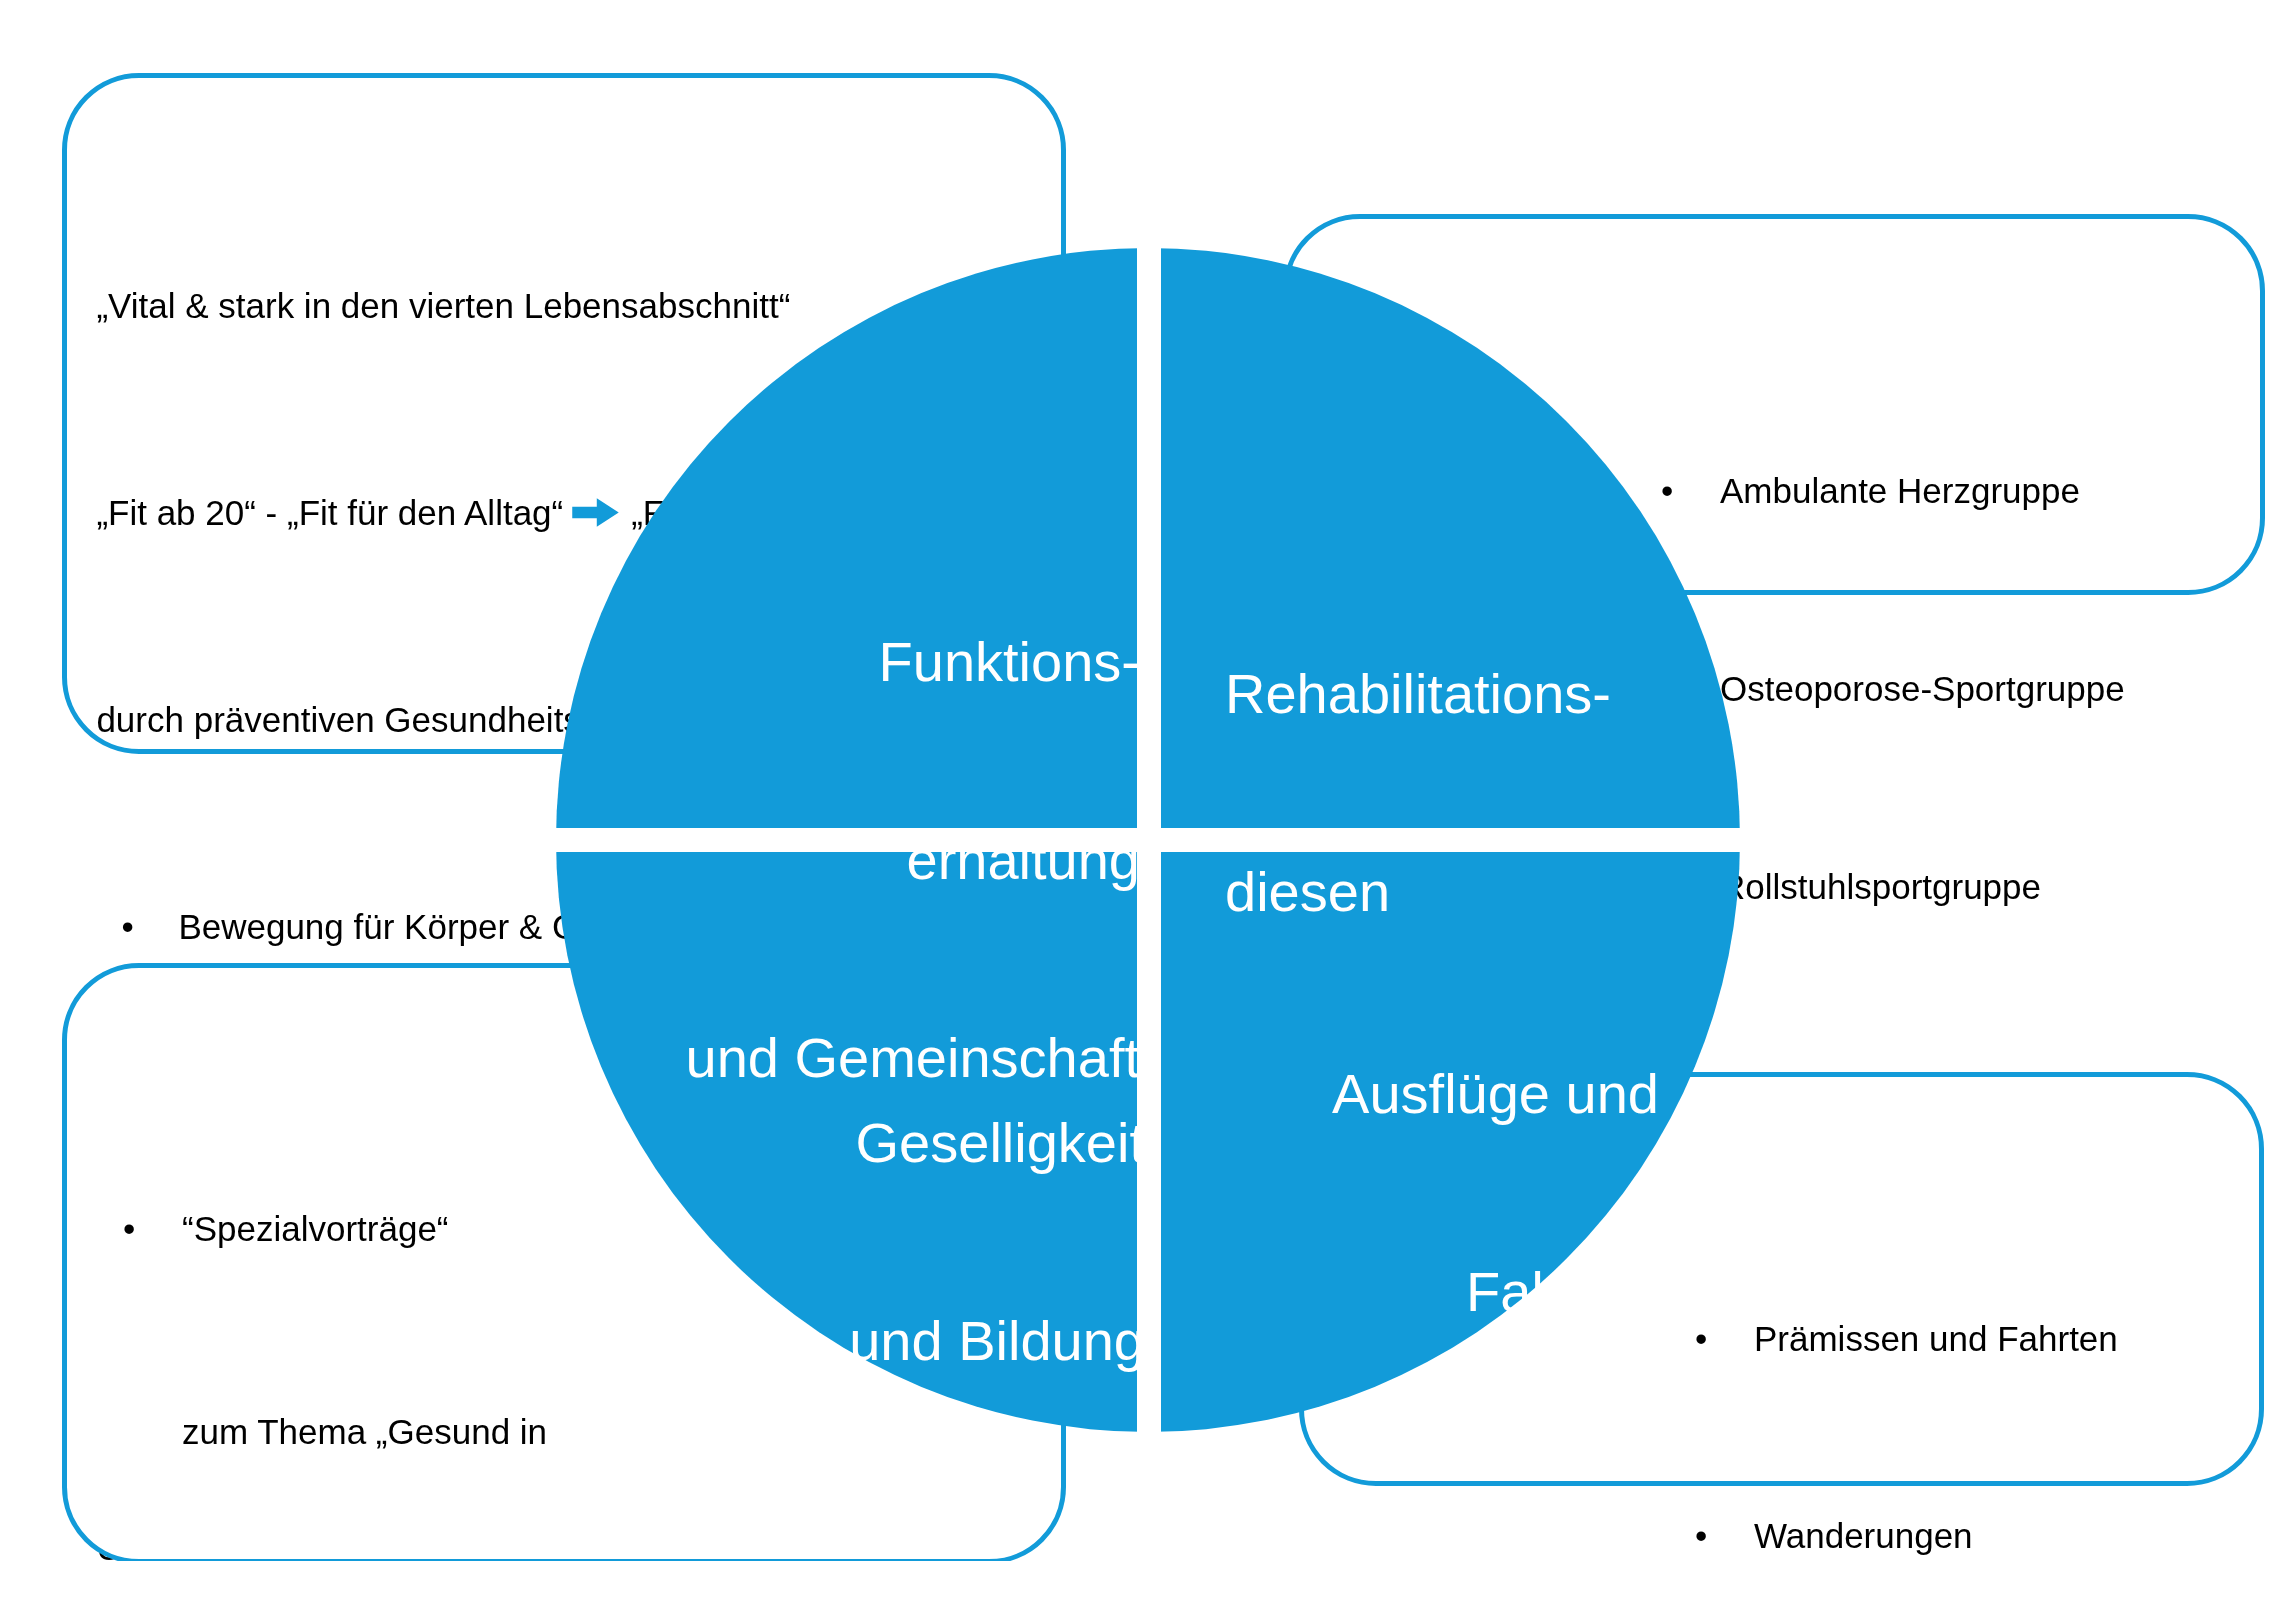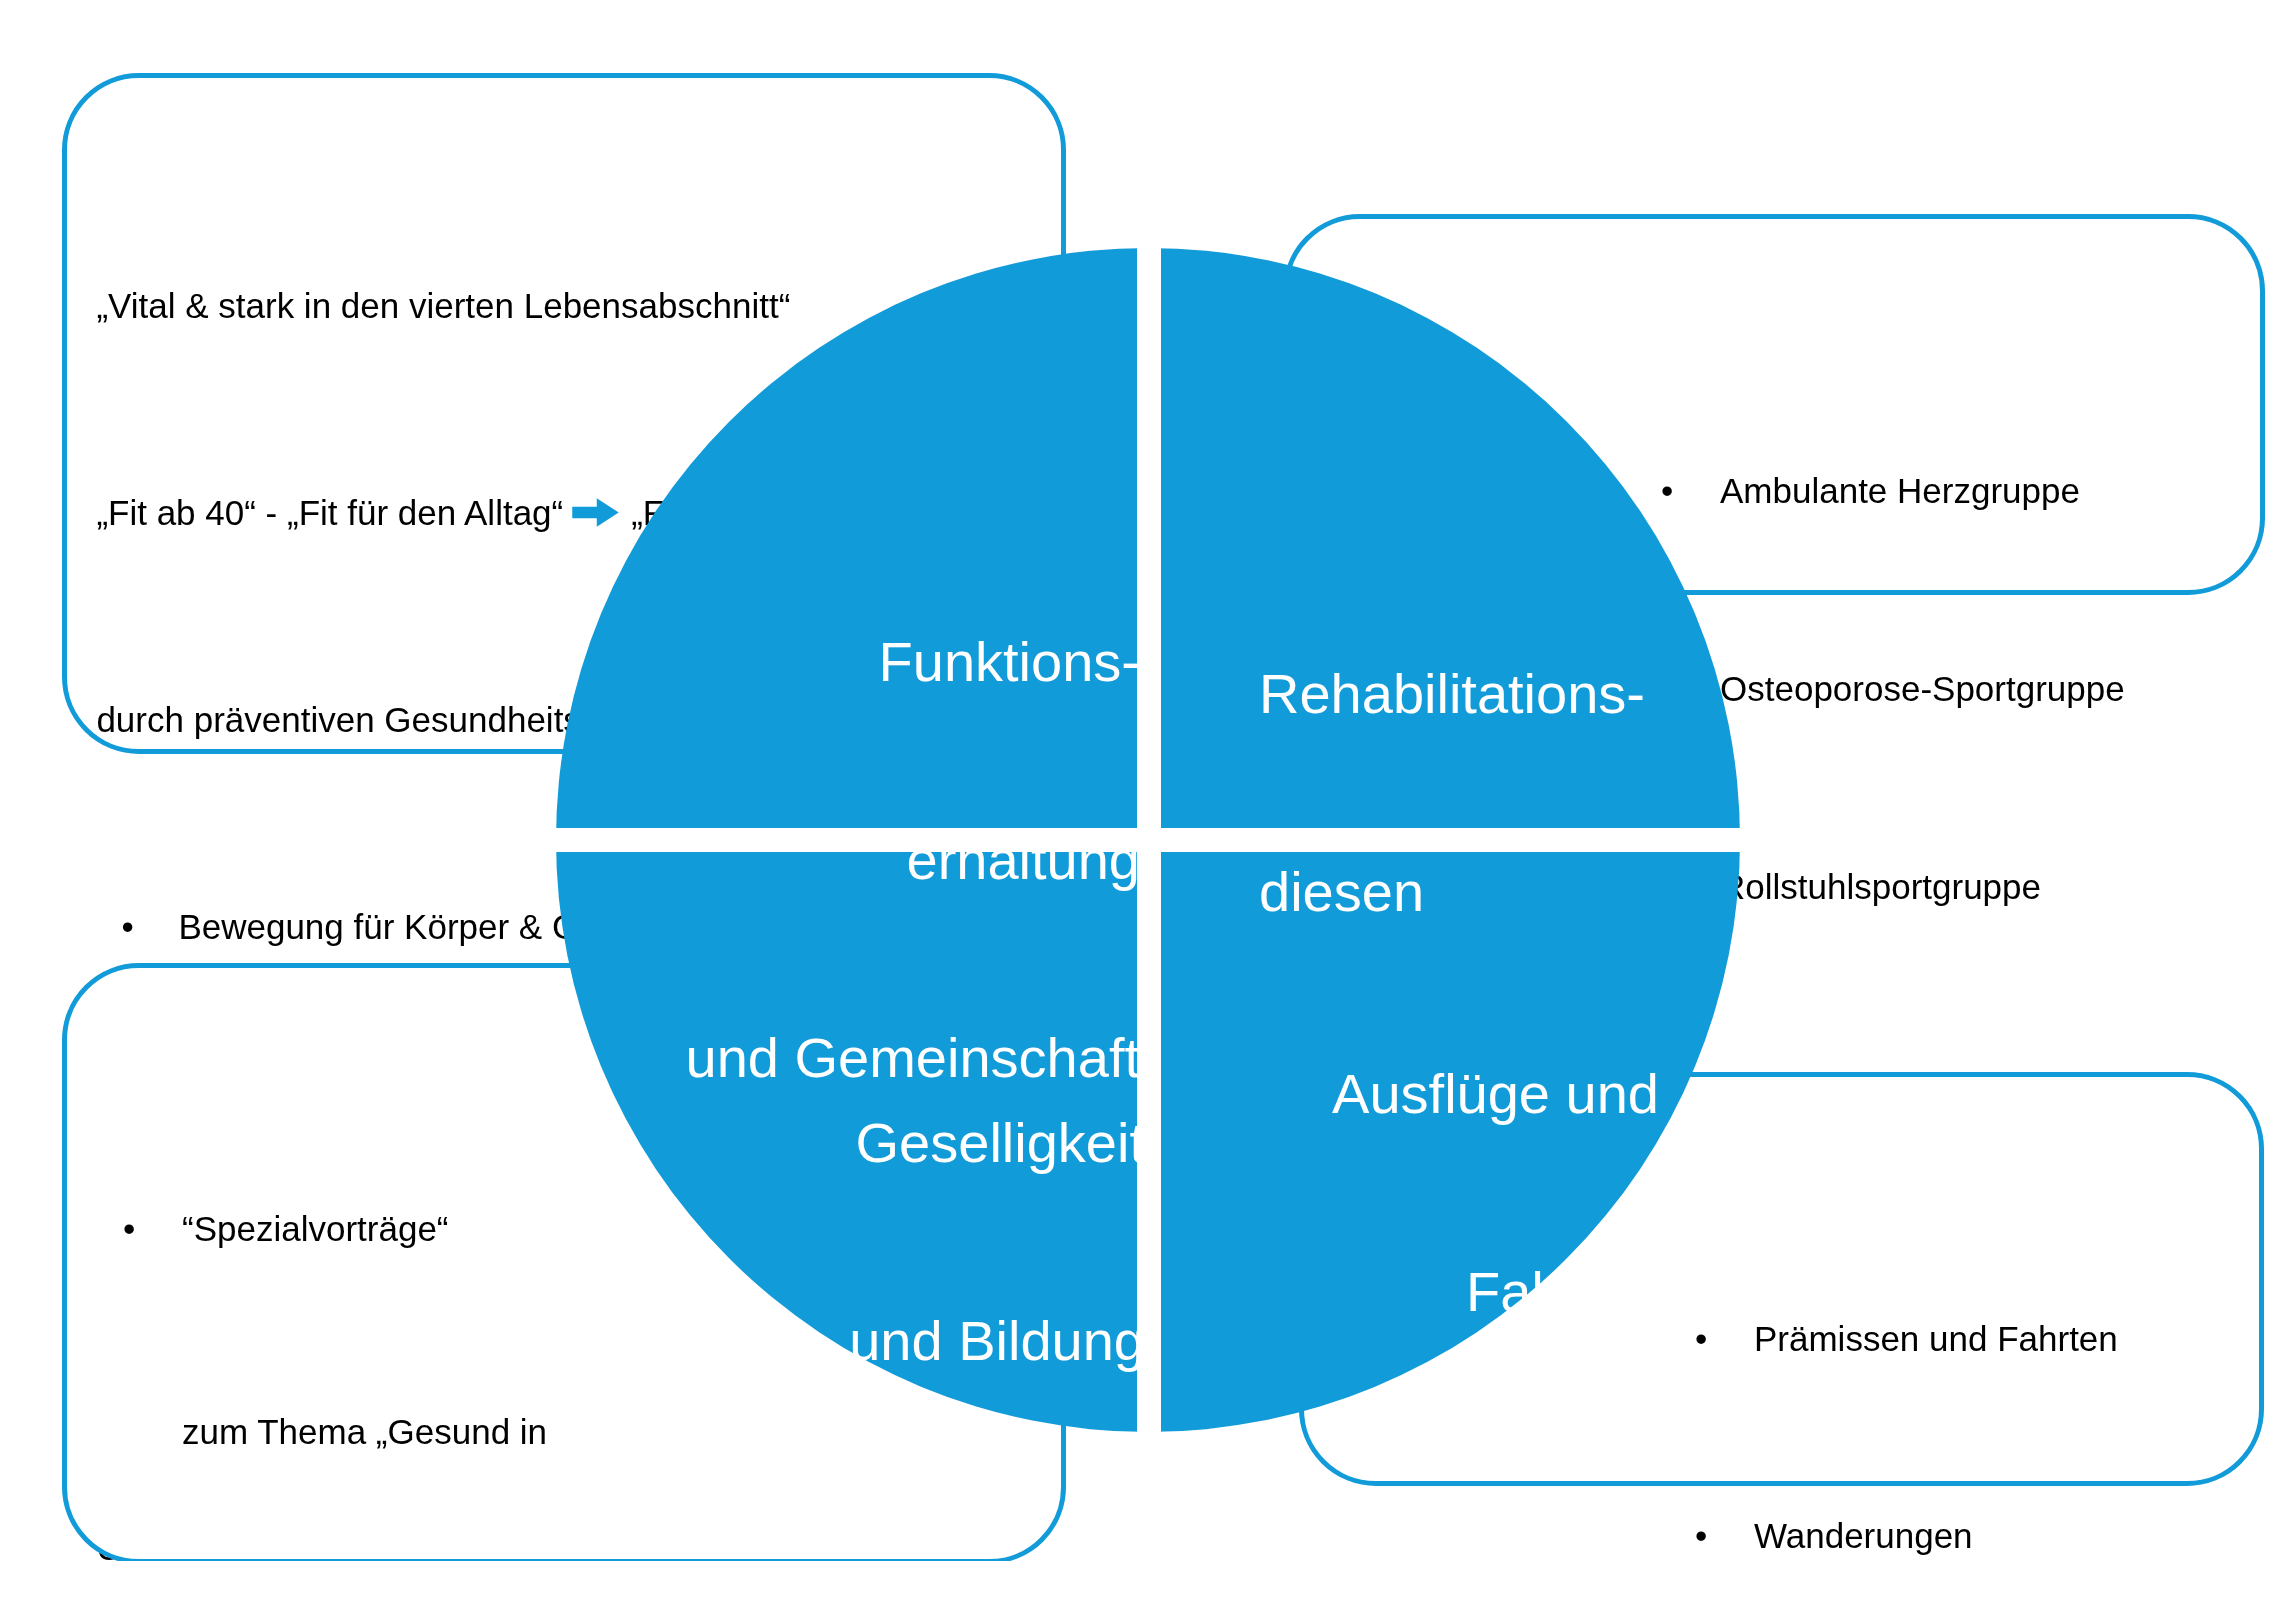--- a/index.html
+++ b/index.html
@@ -78,34 +78,34 @@
 
   
   .qlabel{
     position:absolute;z-index:4;
     color:#FFFFFF;
     font-size:56px;line-height:66px;
     text-align:right;white-space:pre;
   }
   .qlabel span{display:block;}
   .qlabel-tl{left:643px;top:497px;width:497px;}
-  .qlabel-tr{left:1259px;top:529px;width:589px;text-align:left;}
+  .qlabel-tr{left:1225px;top:529px;width:589px;text-align:left;}
   .qlabel-bl{left:648px;top:978px;width:497px;}
   .qlabel-br{left:1162px;top:929px;width:497px;}
 </style>
 </head>
 <body>
 
 <div class="canvas">
 
   <div class="callout callout-tl">
     <div class="box-text" style="left:29.4px;top:55px;width:949px;">
       <div class="row"><span>„Vital &amp; stark in den vierten Lebensabschnitt“</span></div>
       <div class="row">
-        <span>„Fit ab 40“ - „Fit für den Alltag“</span>
+        <span>„Fit ab 20“ - „Fit für den Alltag“</span>
         <svg class="arrow" viewBox="0 0 72 48">
             <polygon points="0,15 38,15 38,2 72,24 38,46 38,33 0,33" fill="currentColor"></polygon>
           </svg>
         <span>„Fit für 100“</span>
       </div>
       <div class="row"><span>durch präventiven Gesundheitssport:</span></div>
       <div class="row b">
         <span class="dot">•</span>
         <span>Bewegung für Körper &amp; Geist</span>
       </div>

